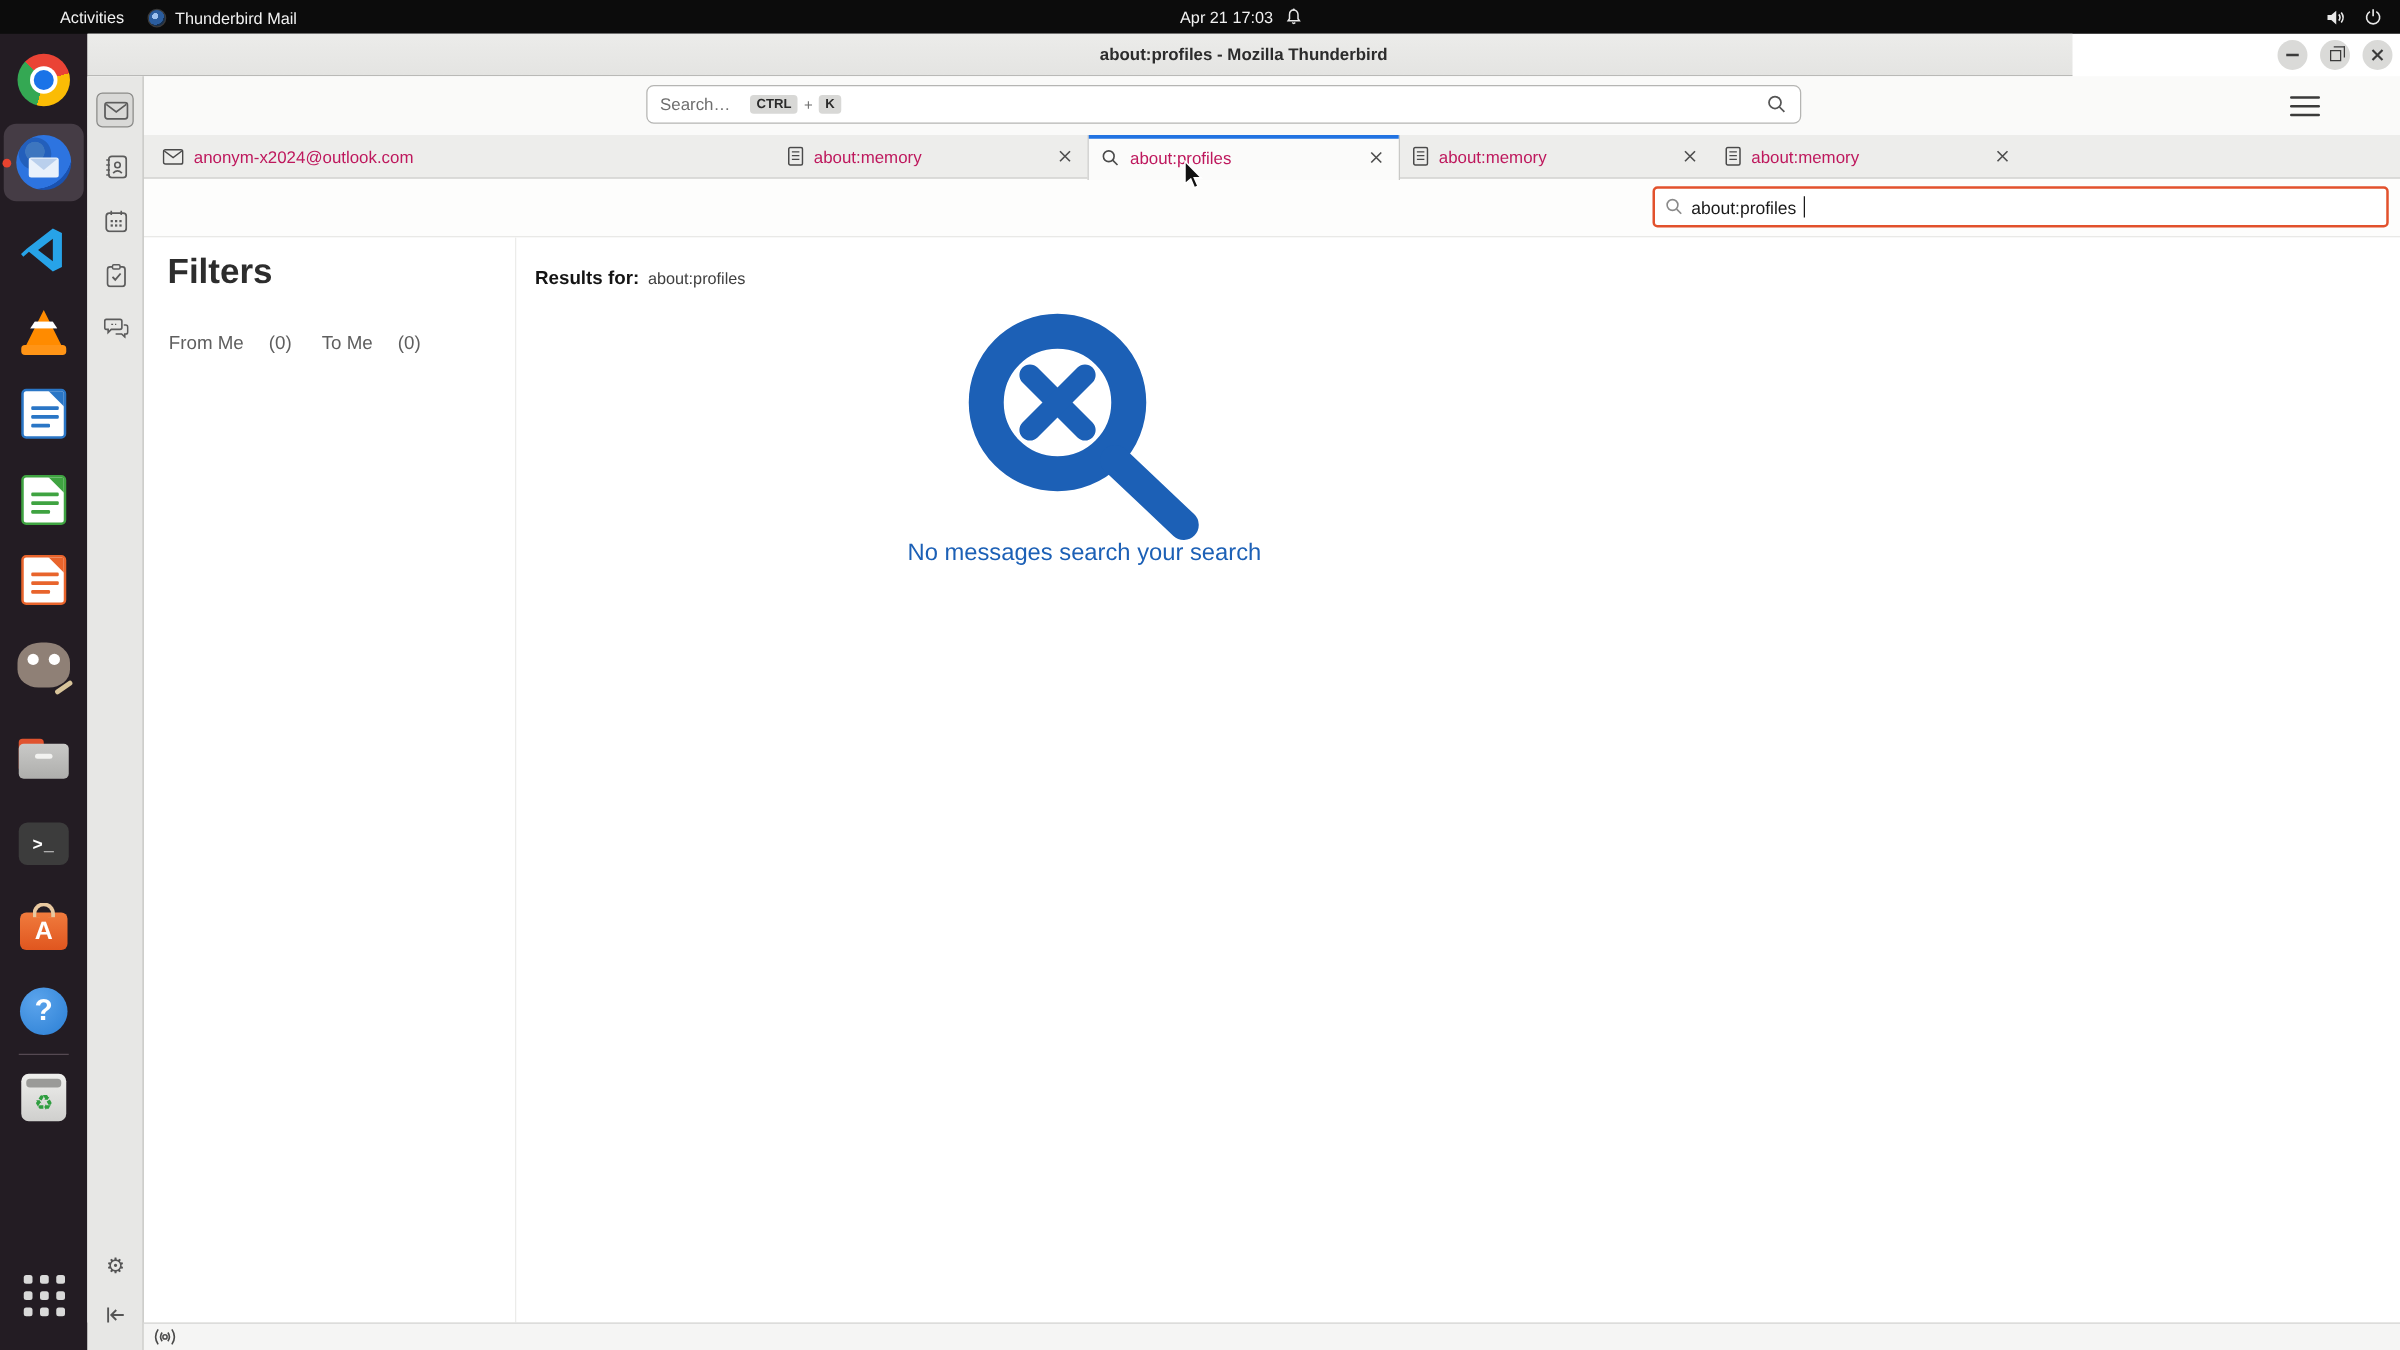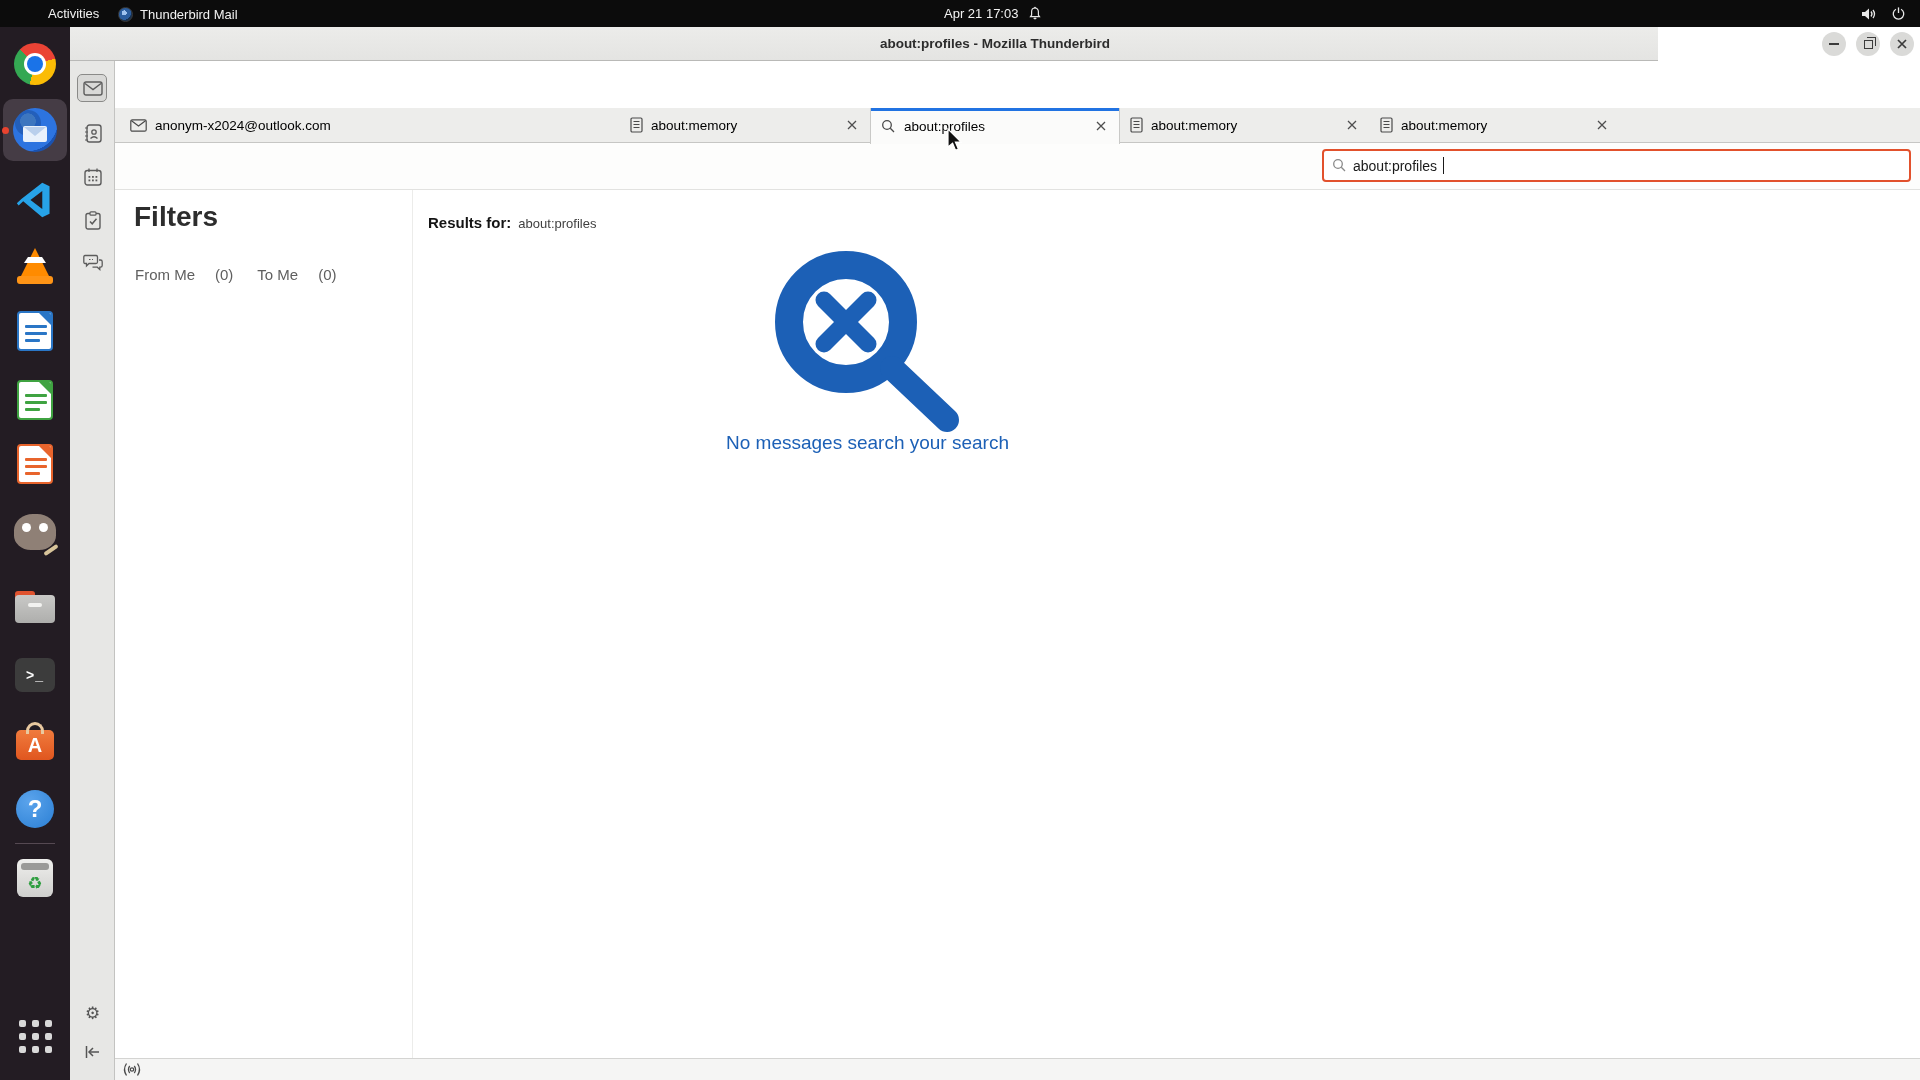--- a/index.html
+++ b/index.html
@@ -105,21 +105,21 @@
     padding:2px 5px; line-height:1; }
   .searchbox .plus { color:#6e6e6e; font-size:12px; margin:0 5px; }
   .searchbox .mag { margin-left:auto; display:flex; }
   .hamburger { position:absolute; left:1762px; top:16px; width:24px; height:16px;
     display:flex; flex-direction:column; justify-content:space-between; }
   .hamburger i { height:2.2px; background:#3a3a3a; border-radius:1px; }
 
   .tabbar { position:absolute; left:0; top:81px; width:1850px; height:35px; background:#ededeb;
     border-bottom:1px solid #c6c6c4; }
   .tab { position:absolute; top:0; height:34px; width:250px; display:flex; align-items:center;
-    padding:12px 10px; gap:8px; color:#000000; font-size:13.5px; }
+    padding:12px 10px; gap:8px; color:#be185d; font-size:13.5px; }
   .tab .label { white-space:nowrap; overflow:hidden; flex:1; }
   .tab .fade-label { -webkit-mask-image:linear-gradient(to right,#000 82%,transparent 98%);
     mask-image:linear-gradient(to right,#000 82%,transparent 98%); }
   .tab.active { height:36px; background:#fbfbfa; border-left:1px solid #c9c9c7; border-right:1px solid #c9c9c7; z-index:2; }
   .tab.active:before { content:""; position:absolute; left:0; top:0; width:100%; height:3px; background:#2173e2; }
   .tclose { display:flex; align-items:center; justify-content:center; width:16px; height:16px; }
 
   .quickrow { position:absolute; left:0; top:116px; width:1850px; height:47px; background:#fdfdfc;
     border-bottom:1px solid #e2e2e0; }
   .qf-input { position:absolute; left:1252px; top:6px; width:589px; height:33px; background:#fff;
@@ -298,20 +298,39 @@
       <div class="winbtn max">
           <div class="sq"></div>
         </div>
       <div class="winbtn close">
         <svg width="12" height="12" viewBox="0 0 12 12">
           <path d="M2 2 L10 10 M10 2 L2 10" stroke="#3b3b3b" stroke-width="1.7"></path>
         </svg>
       </div>
     </div>
 
+    <div class="toolbar">
+      <div class="searchbox">
+        <span class="ph">Search…</span>
+        <span class="kbd">CTRL</span>
+        <span class="plus">+</span>
+        <span class="kbd">K</span>
+        <span class="mag">
+          <svg width="17" height="17" viewBox="0 0 17 17">
+              <circle cx="7" cy="7" r="4.8" fill="none" stroke="#555" stroke-width="1.4"></circle>
+              <line x1="10.6" y1="10.6" x2="14.5" y2="14.5" stroke="#555" stroke-width="1.4"></line>
+            </svg>
+        </span>
+      </div>
+      <div class="hamburger">
+          <i></i>
+          <i></i>
+          <i></i>
+        </div>
+    </div>
 
     <div class="tabbar">
 
       <div class="tab" style="left:50px">
         <svg width="17" height="13" viewBox="0 0 17 13">
           <rect x="0.8" y="0.8" width="15.4" height="11.4" rx="1.5" fill="none" stroke="#4a4a4a" stroke-width="1.2"></rect>
           <path d="M1.5 1.8 L8.5 7 L15.5 1.8" fill="none" stroke="#4a4a4a" stroke-width="1.2"></path>
         </svg>
         <span class="label">anonym-x2024@outlook.com</span>
       </div>

